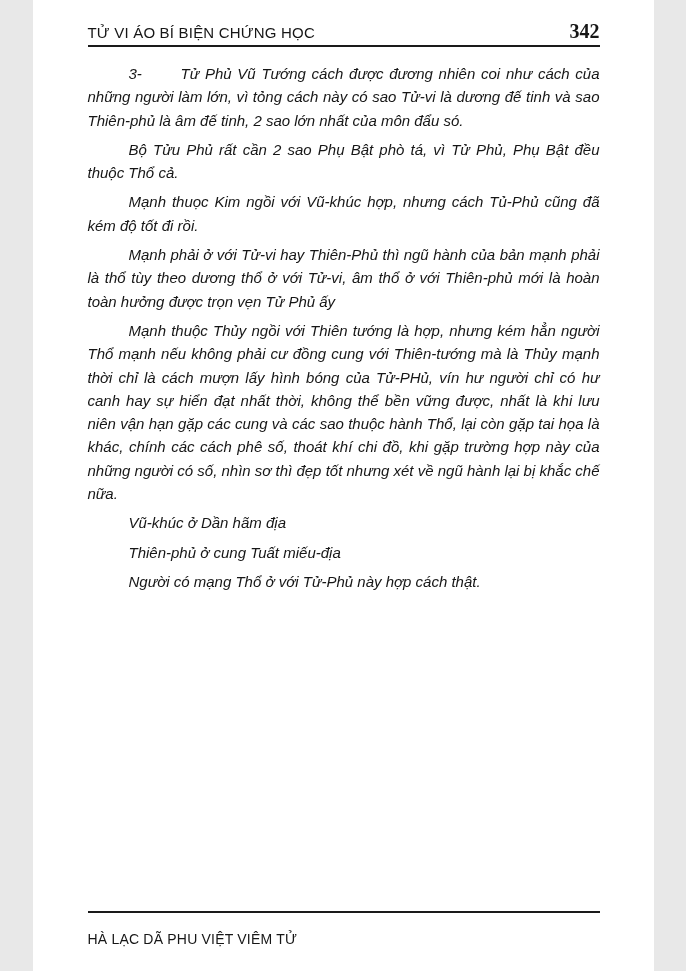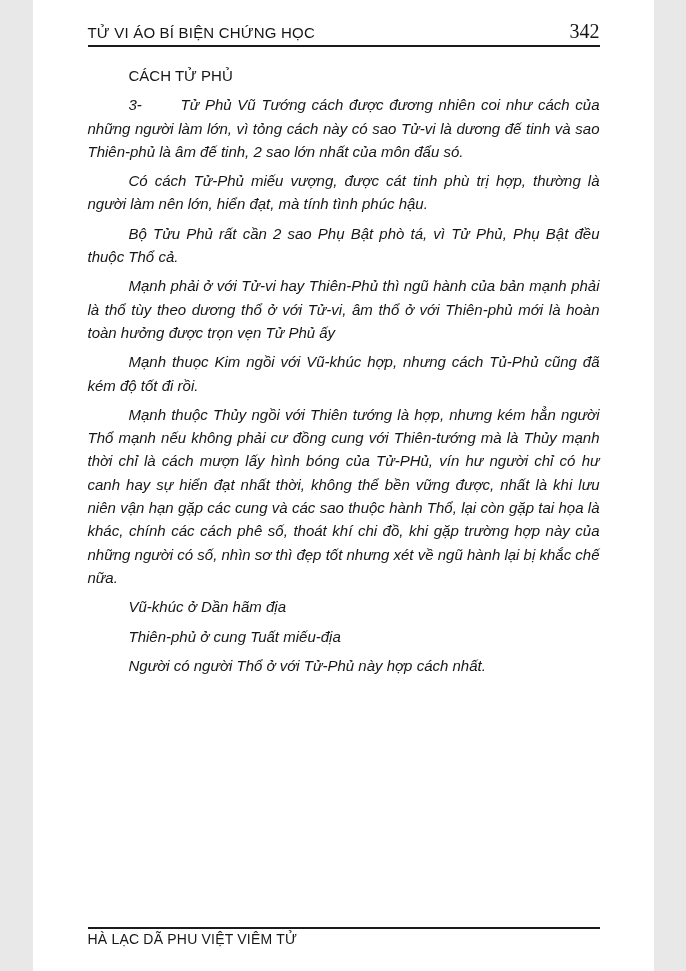--- a/index.html
+++ b/index.html
@@ -24,20 +24,21 @@
     border-bottom: 2px solid #1a1a1a;
     padding-bottom: 2px;
   }
   .page-header .running-title {
     font-size: 15px;
     letter-spacing: 0.2px;
   }
   .page-header .page-number {
     font-family: "Liberation Serif", serif;
     font-size: 20px;
+    font-weight: bold;
   }
   .content {
     position: absolute;
     top: 56px;
     left: 55px;
     right: 54px;
     font-size: 15px;
     line-height: 23.3px;
   }
   .section-heading {
@@ -55,54 +56,52 @@
     display: inline-block;
     width: 52px;
     text-indent: 0;
   }
   .page-footer {
     position: absolute;
     left: 55px;
     right: 54px;
     bottom: 24px;
     border-top: 2px solid #1a1a1a;
-    padding-top: 2px;
+    padding-top: 18px;
     font-size: 14px;
     letter-spacing: 0.2px;
   }
 </style>
 </head>
 <body>
 
 <div class="page">
 
   <div class="page-header">
     <span class="running-title">TỬ VI ÁO BÍ BIỆN CHỨNG HỌC</span>
     <span class="page-number">342</span>
   </div>
 
   <div class="content">
-    <h2 class="section-heading">CÁCH TỬ PHỦ</h2>
 
     <p class="para"><span class="pnum">3-</span><span>Tử Phủ Vũ Tướng cách được đương nhiên coi như cách của những người làm lớn, vì tỏng cách này có sao Tử-vi là dương đế tinh và sao Thiên-phủ là âm đế tinh, 2 sao lớn nhất của môn đẩu só.</span></p>
 
-    <p class="para">Có cách Tử-Phủ miếu vượng, được cát tinh phù trị hợp, thường là người làm nên lớn, hiển đạt, mà tính tình phúc hậu.</p>
 
     <p class="para">Bộ Tửu Phủ rất cần 2 sao Phụ Bật phò tá, vì Tử Phủ, Phụ Bật đều thuộc Thổ cả.</p>
 
 
+    <p class="para">Mạnh thuọc Kim ngồi với Vũ-khúc hợp, nhưng cách Tủ-Phủ  cũng đã kém độ tốt đi rồi.</p>
+
     <p class="para">Mạnh phải ở với Tử-vi hay Thiên-Phủ thì ngũ hành của bản mạnh phải là thổ tùy theo dương thổ ở với Tử-vi, âm thổ ở với Thiên-phủ mới là hoàn toàn hưởng được trọn vẹn Tử Phủ ấy</p>
-
-    <p class="para">Mạnh thuọc Kim ngồi với Vũ-khúc hợp, nhưng cách Tủ-Phủ  cũng đã kém độ tốt đi rồi.</p>
 
     <p class="para">Mạnh thuộc Thủy ngồi với Thiên tướng là hợp, nhưng kém hẳn người Thổ mạnh nếu không phải cư đồng cung với Thiên-tướng mà là Thủy mạnh thời chỉ là cách mượn lấy hình bóng của Tử-PHủ, vín hư người chỉ có hư canh hay sự hiển đạt nhất thời, không thể bền vững được, nhất là khi lưu niên vận hạn gặp các cung và các sao thuộc hành Thổ, lại còn gặp tai họa là khác, chính các cách phê số, thoát khí chi đồ, khi gặp trường hợp  này của những người có số, nhìn sơ thì đẹp tốt nhưng xét về ngũ hành lại bị khắc chế nữa.</p>
 
 
     <p class="para">Vũ-khúc ở Dần hãm địa</p>
     <p class="para">Thiên-phủ ở cung Tuất miếu-địa</p>
-    <p class="para">Người có người Thổ ở với Tử-Phủ này hợp cách nhất.</p>
+    <p class="para">Người có mạng Thổ ở với Tử-Phủ này hợp cách thật.</p>
   </div>
 
   <div class="page-footer">
     <span>HÀ LẠC DÃ PHU VIỆT VIÊM TỬ</span>
   </div>
 
 </div>
 
 </body></html>

